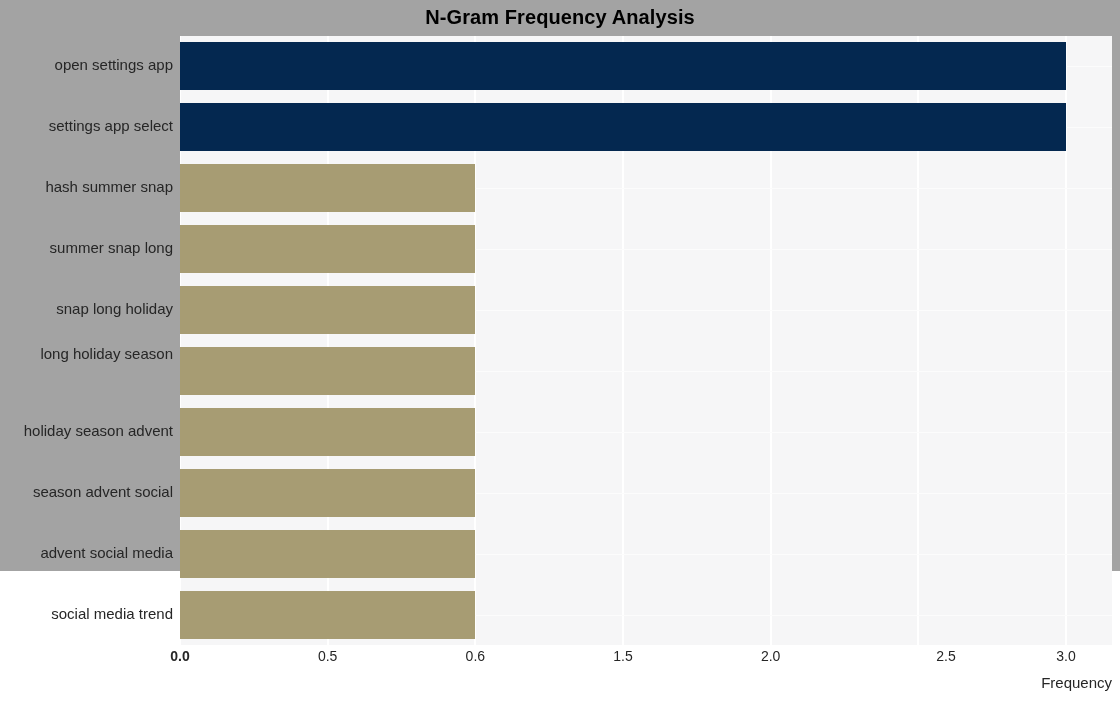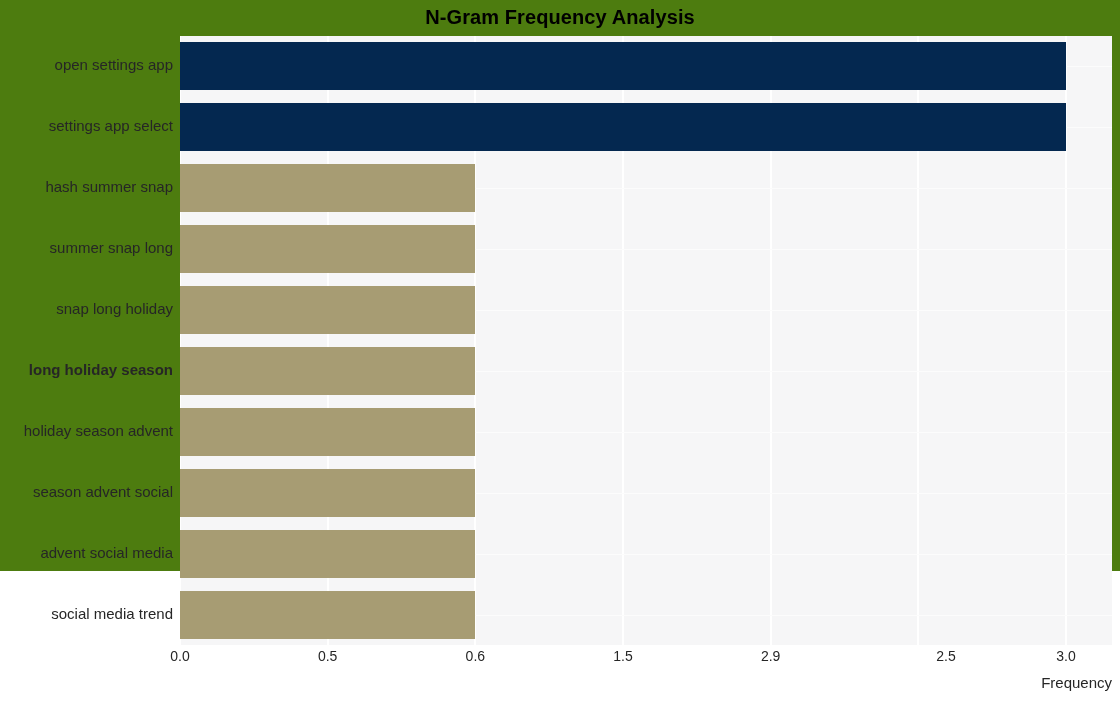--- a/index.html
+++ b/index.html
@@ -14,21 +14,21 @@
     overflow: hidden;
     position: relative;
   }
 
   #figure {
     position: absolute;
     left: 0;
     top: 0;
     width: 1120px;
     height: 571px;
-    background: #4d7c0f;
+    background: #a3a3a3;
   }
 
   
   #chart-title {
     position: absolute;
     left: 0;
     top: 6px;
     width: 1120px;
     text-align: center;
     font-size: 20px;
@@ -159,32 +159,32 @@
         <div class="bar" title="social media trend: 1" style="top: 555px; height: 48px; width: 295px; background: rgb(167, 156, 115);"></div>
       </div>
   </div>
 
   <div id="ylabels">
       <div class="ytick" style="top: 20px; color: rgb(38, 38, 38);">open settings app</div>
       <div class="ytick" style="top: 81px; color: rgb(38, 38, 38);">settings app select</div>
       <div class="ytick" style="top: 142px; color: rgb(38, 38, 38);">hash summer snap</div>
       <div class="ytick" style="top: 203px; color: rgb(38, 38, 38);">summer snap long</div>
       <div class="ytick" style="top: 264px; color: rgb(38, 38, 38);">snap long holiday</div>
-      <div class="ytick" style="top: 325px; color: rgb(38, 38, 38); font-weight: bold;">long holiday season</div>
+      <div class="ytick" style="top: 309px; color: rgb(38, 38, 38);">long holiday season</div>
       <div class="ytick" style="top: 386px; color: rgb(38, 38, 38);">holiday season advent</div>
       <div class="ytick" style="top: 447px; color: rgb(38, 38, 38); margin-left: 29px;">season advent social</div>
       <div class="ytick" style="top: 508px; color: rgb(38, 38, 38);">advent social media</div>
       <div class="ytick" style="top: 569px; color: rgb(38, 38, 38);">social media trend</div>
     </div>
 
   <div id="xlabels">
-      <div class="xtick" style="left: 0px; color: rgb(38, 38, 38);">0.0</div>
+      <div class="xtick" style="left: 0px; color: rgb(38, 38, 38); font-weight: bold;">0.0</div>
       <div class="xtick" style="left: 147.667px; color: rgb(38, 38, 38);">0.5</div>
       <div class="xtick" style="left: 295.333px; color: rgb(38, 38, 38);">0.6</div>
       <div class="xtick" style="left: 443px; color: rgb(38, 38, 38);">1.5</div>
-      <div class="xtick" style="left: 590.667px; color: rgb(38, 38, 38);">2.9</div>
+      <div class="xtick" style="left: 590.667px; color: rgb(38, 38, 38);">2.0</div>
       <div class="xtick" style="left: 766px; color: rgb(38, 38, 38);">2.5</div>
       <div class="xtick" style="left: 886px; color: rgb(38, 38, 38);">3.0</div>
     </div>
 
   <div id="xaxis-title">Frequency</div>
 
 </div>
 
 </body></html>

